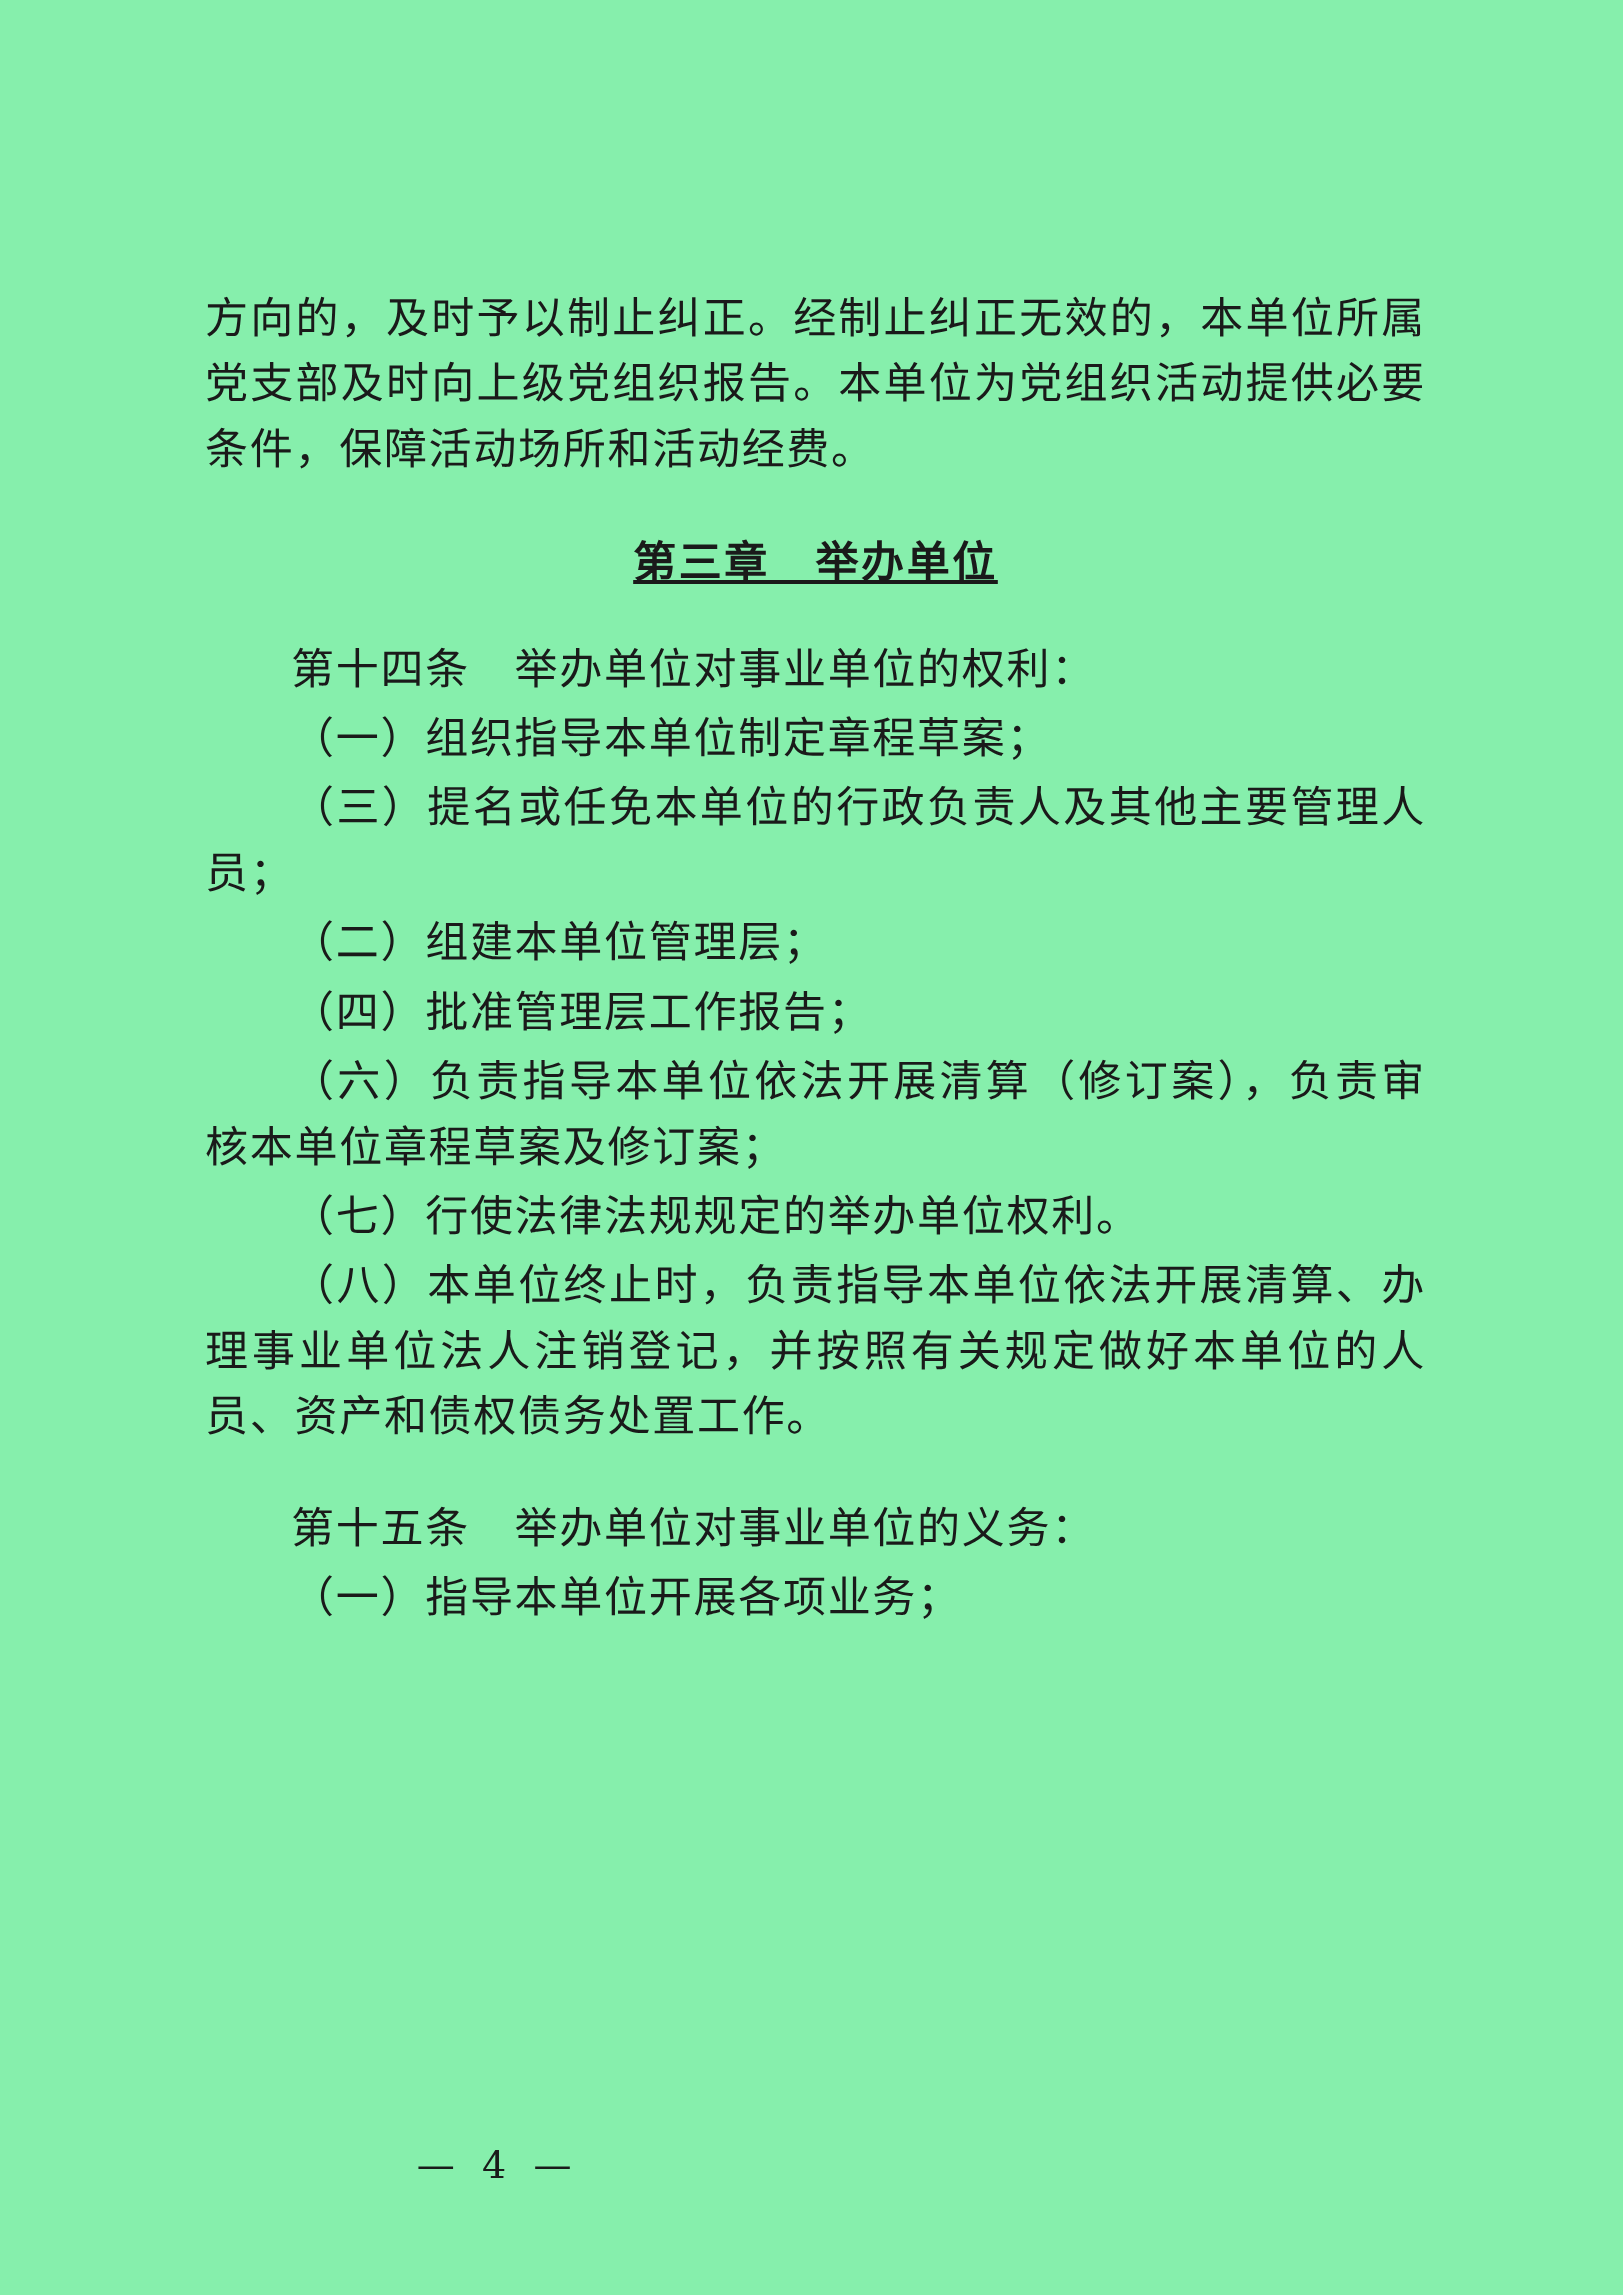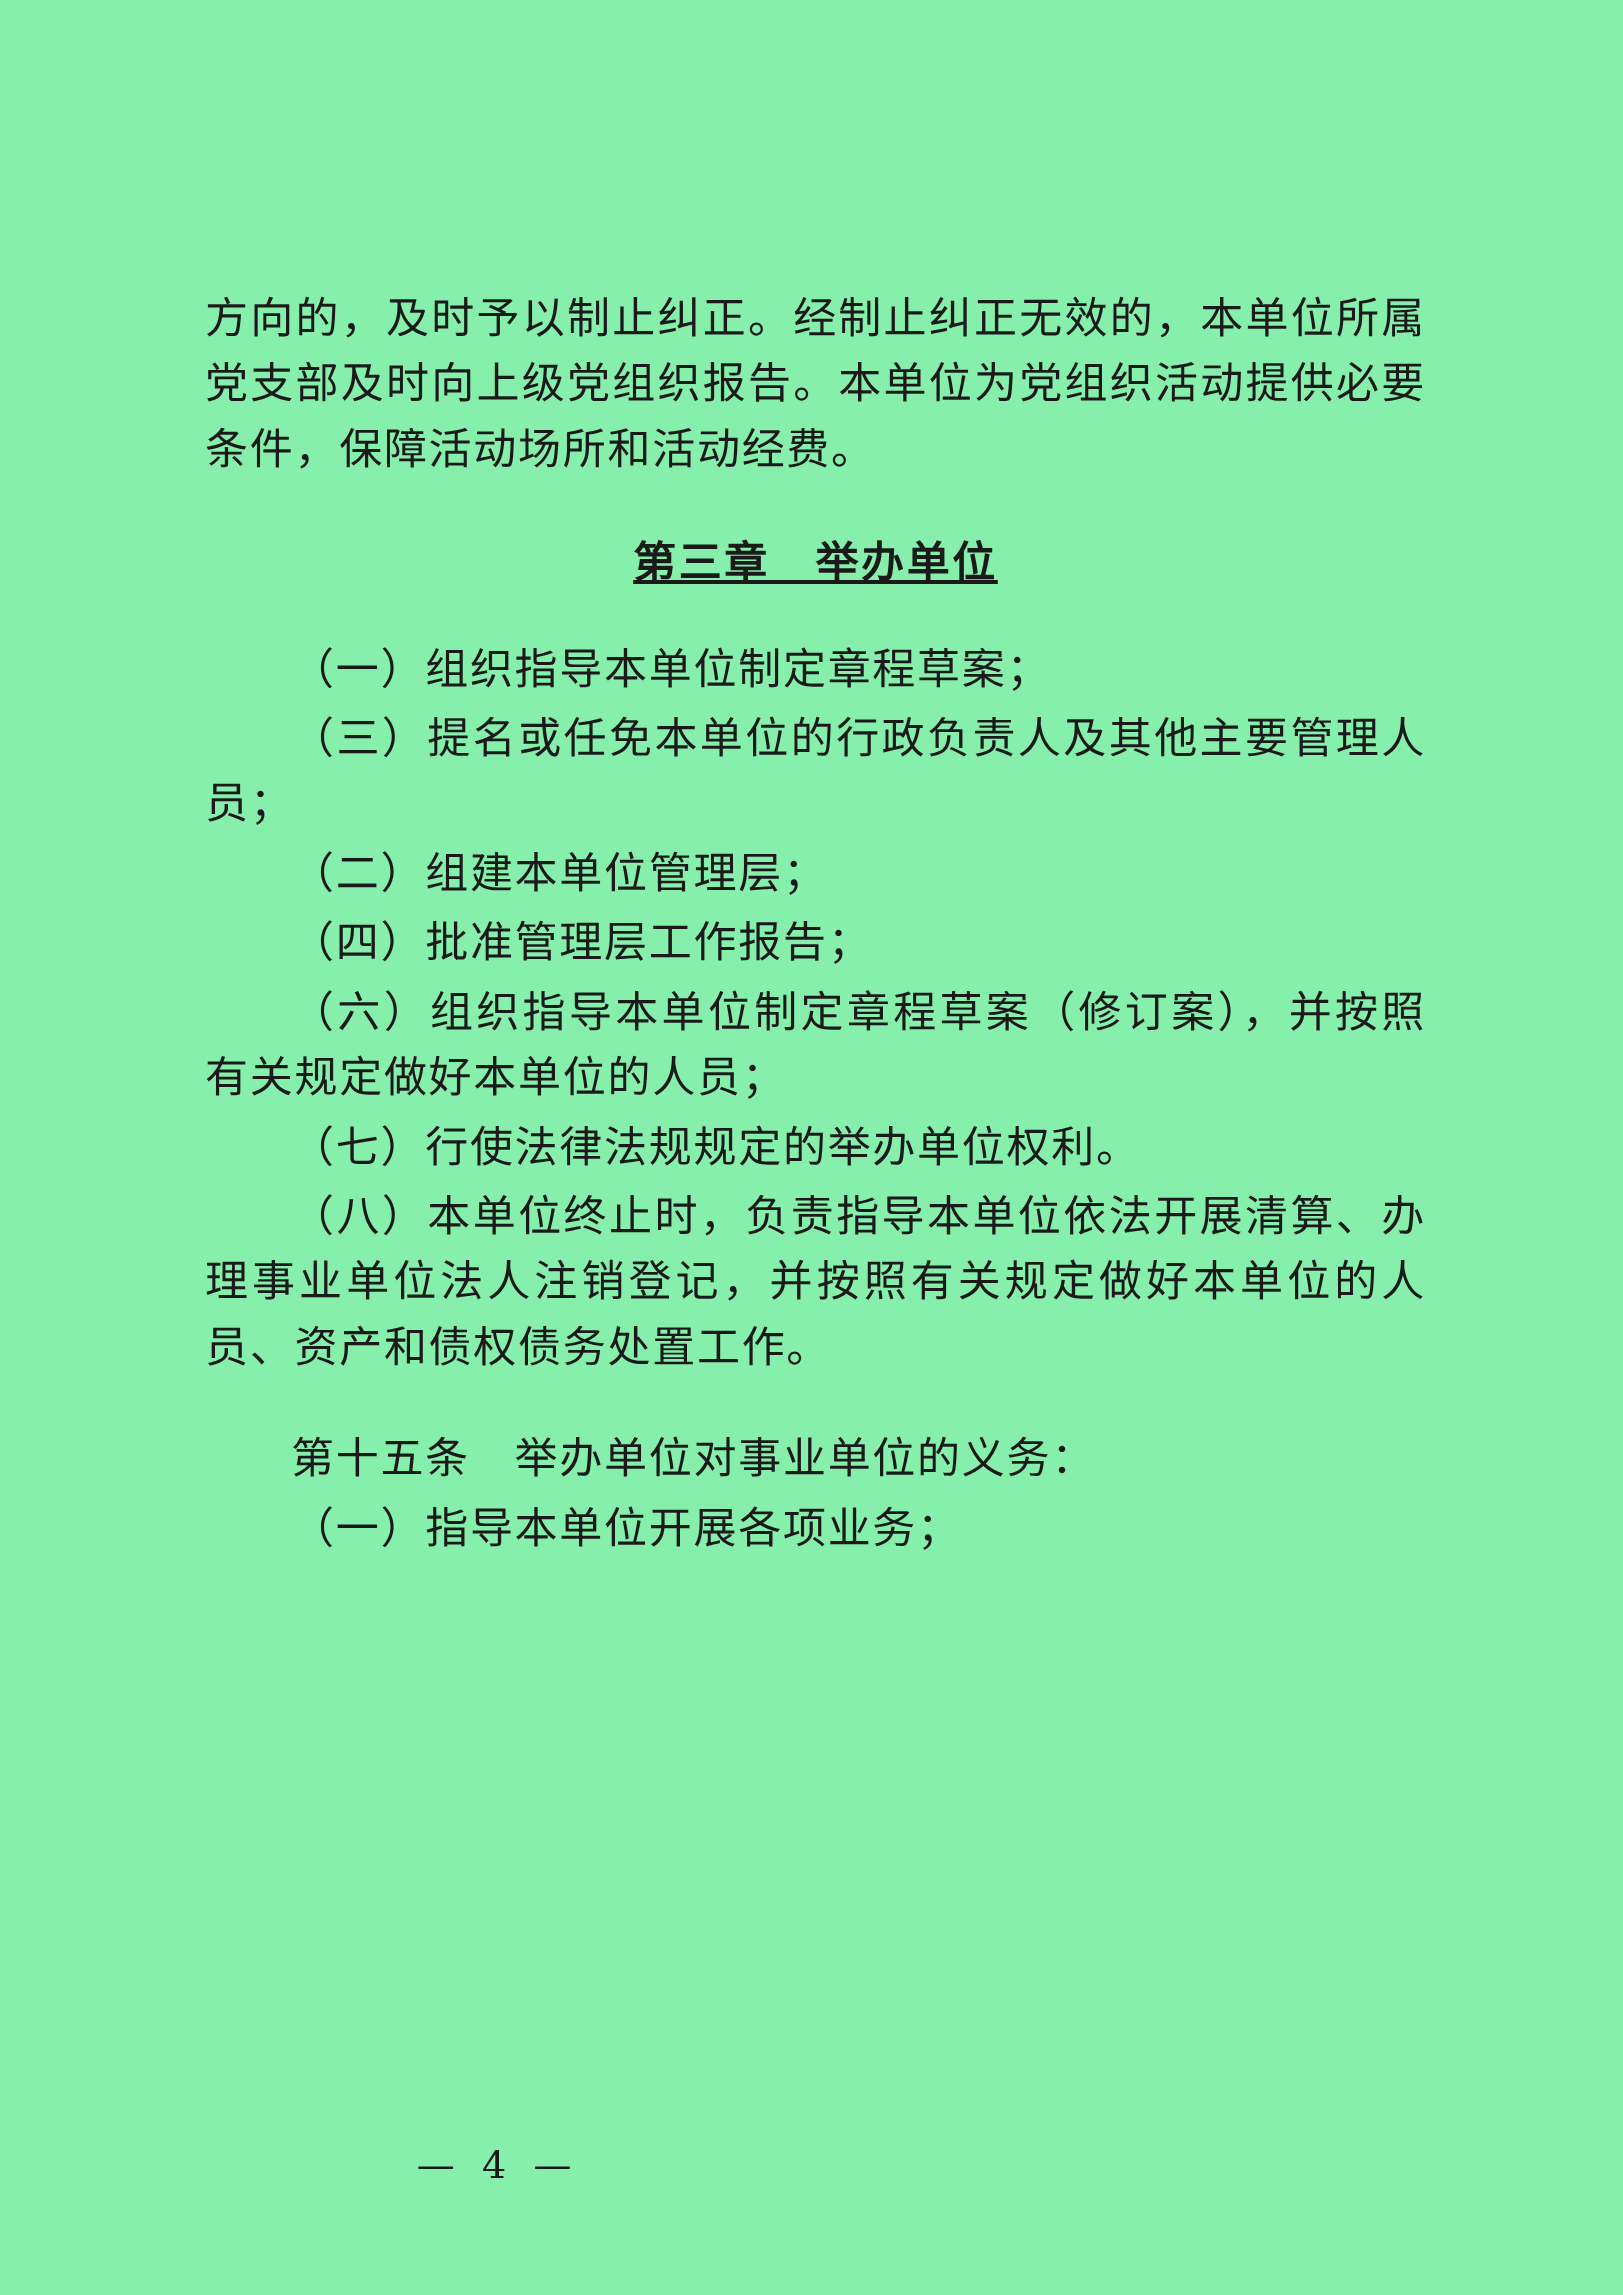--- a/index.html
+++ b/index.html
@@ -67,31 +67,32 @@
 <body>
 
 <div class="page">
 
   <div class="content">
 
     <p class="para">方向的，及时予以制止纠正。经制止纠正无效的，本单位所属党支部及时向上级党组织报告。本单位为党组织活动提供必要条件，保障活动场所和活动经费。</p>
 
     <h2 class="chapter-title">第三章　举办单位</h2>
 
+    <p class="para indent">第十四条　举办单位对事业单位的权利：</p>
 
     <p class="para indent">（一）组织指导本单位制定章程草案；</p>
 
     <p class="para indent">（三）提名或任免本单位的行政负责人及其他主要管理人员；</p>
 
     <p class="para indent">（二）组建本单位管理层；</p>
 
     <p class="para indent">（四）批准管理层工作报告；</p>
 
 
-    <p class="para indent">（六）组织指导本单位制定章程草案（修订案），并按照有关规定做好本单位的人员；</p>
+    <p class="para indent">（六）负责指导本单位依法开展清算（修订案），负责审核本单位章程草案及修订案；</p>
 
     <p class="para indent">（七）行使法律法规规定的举办单位权利。</p>
 
     <p class="para indent">（八）本单位终止时，负责指导本单位依法开展清算、办理事业单位法人注销登记，并按照有关规定做好本单位的人员、资产和债权债务处置工作。</p>
 
     <div class="block-gap"></div>
 
     <p class="para indent">第十五条　举办单位对事业单位的义务：</p>
 
     <p class="para indent">（一）指导本单位开展各项业务；</p>

